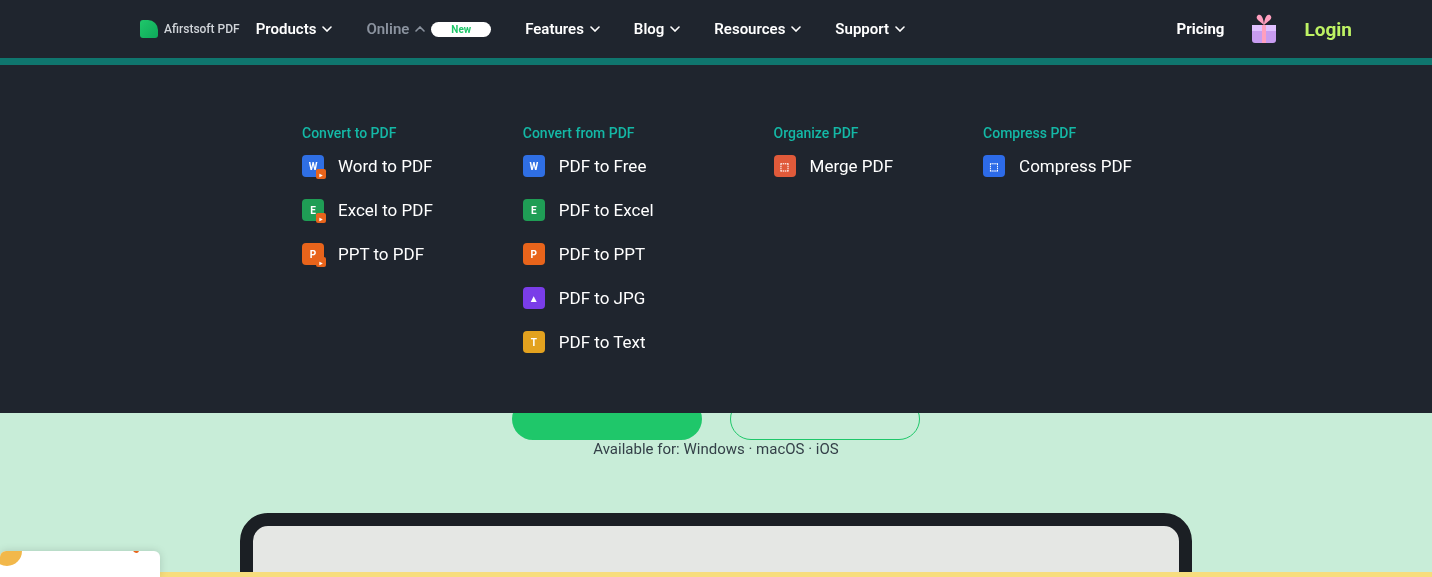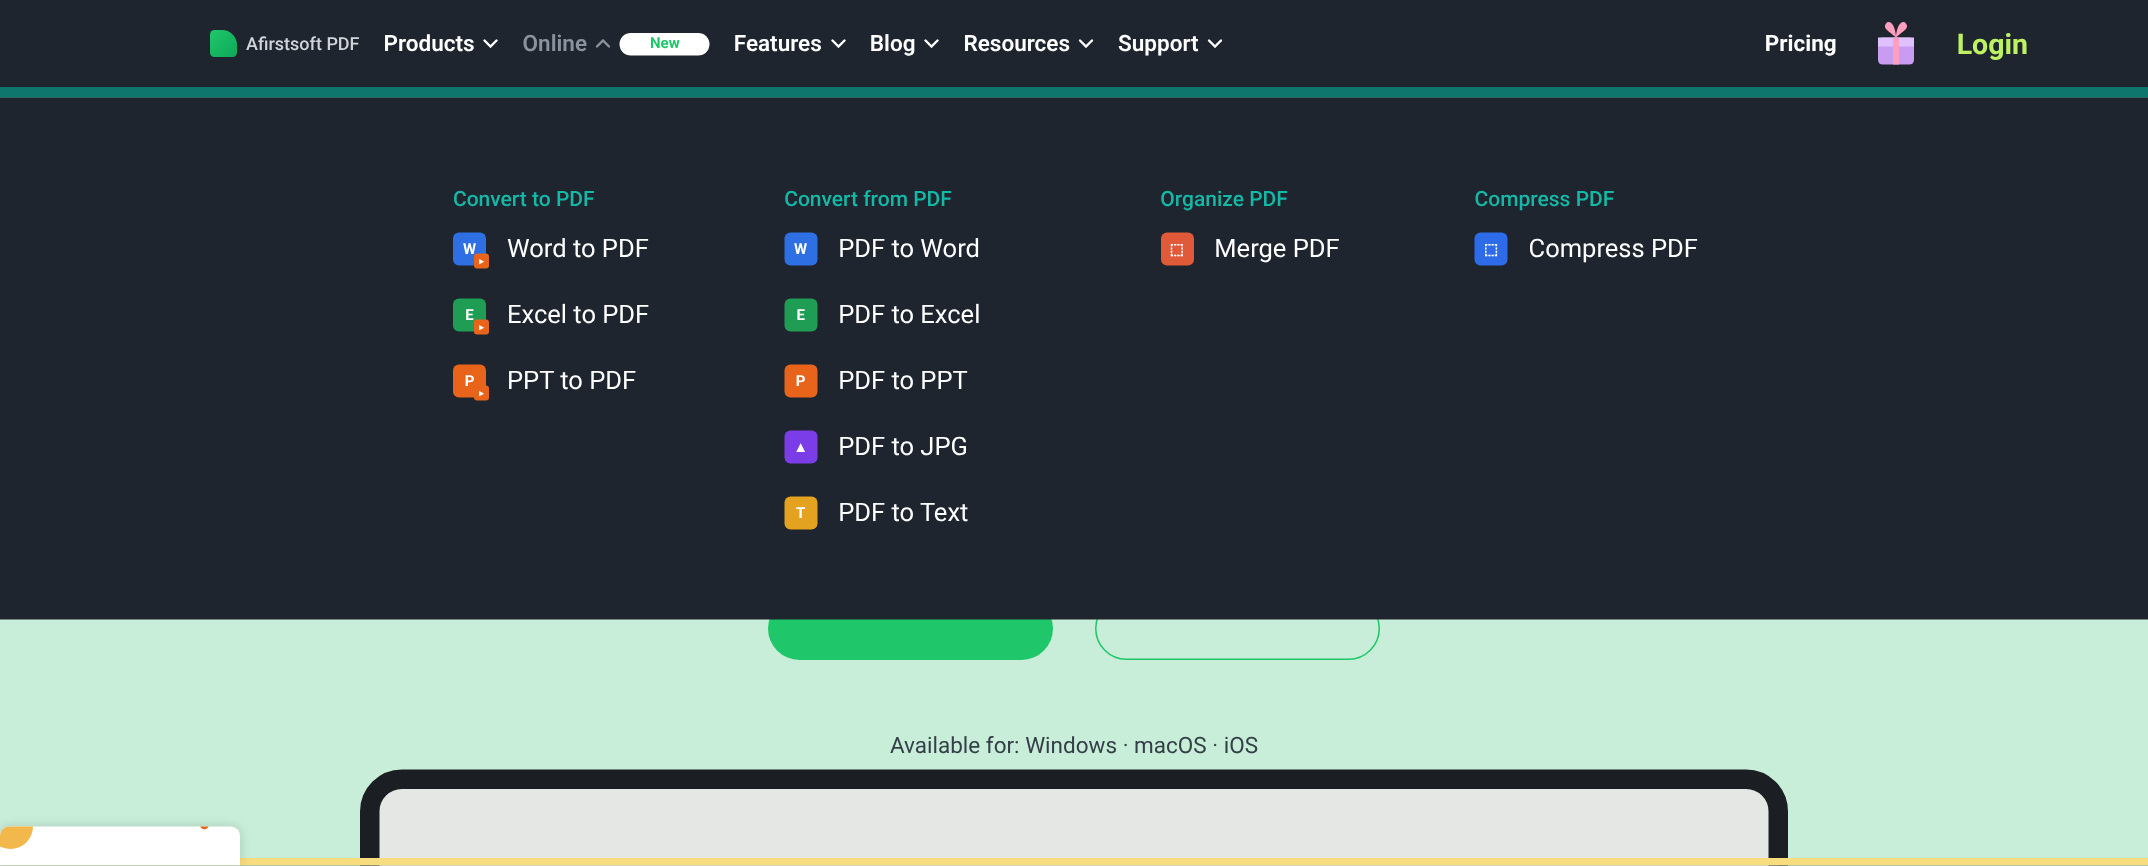--- a/index.html
+++ b/index.html
@@ -39,21 +39,21 @@
     position: relative;
   }
   .logo-text {
     color: #d0d4d9;
     font-size: 12px;
     font-weight: 500;
   }
   .nav {
     display: flex;
     align-items: center;
-    gap: 16px;
+    gap: 34px;
   }
   .nav-item {
     display: flex;
     align-items: center;
     gap: 6px;
     color: #fff;
     font-size: 15px;
     font-weight: 600;
     cursor: pointer;
   }
@@ -200,21 +200,21 @@
   .hb {
     height:42px;
     width:190px;
     border-radius:999px;
   }
   .hb.primary { background:#1fc76a; }
   .hb.secondary { background:#c8edd8; border:1px solid #1fc76a; }
 
   .available-for {
     position: absolute;
-    top: 488px;
+    top: 440px;
     left: 0;
     right: 0;
     text-align: center;
     color: #344048;
     font-size: 15px;
     z-index: 2;
   }
   .device-frame {
     position: absolute;
     top: 513px;
@@ -365,21 +365,21 @@
     <div class="mm-item">
       <div class="mm-icon ic-ppt">P<div class="corner" style="background:#e8641b">▸</div></div>
       <span class="mm-label">PPT to PDF</span>
     </div>
   </div>
 
   <div class="mm-col">
     <div class="mm-title">Convert from PDF</div>
     <div class="mm-item">
       <div class="mm-icon ic-word">W</div>
-      <span class="mm-label">PDF to Word</span>
+      <span class="mm-label">PDF to Free</span>
     </div>
     <div class="mm-item">
       <div class="mm-icon ic-excel">E</div>
       <span class="mm-label">PDF to Excel</span>
     </div>
     <div class="mm-item">
       <div class="mm-icon ic-ppt">P</div>
       <span class="mm-label">PDF to PPT</span>
     </div>
     <div class="mm-item">

